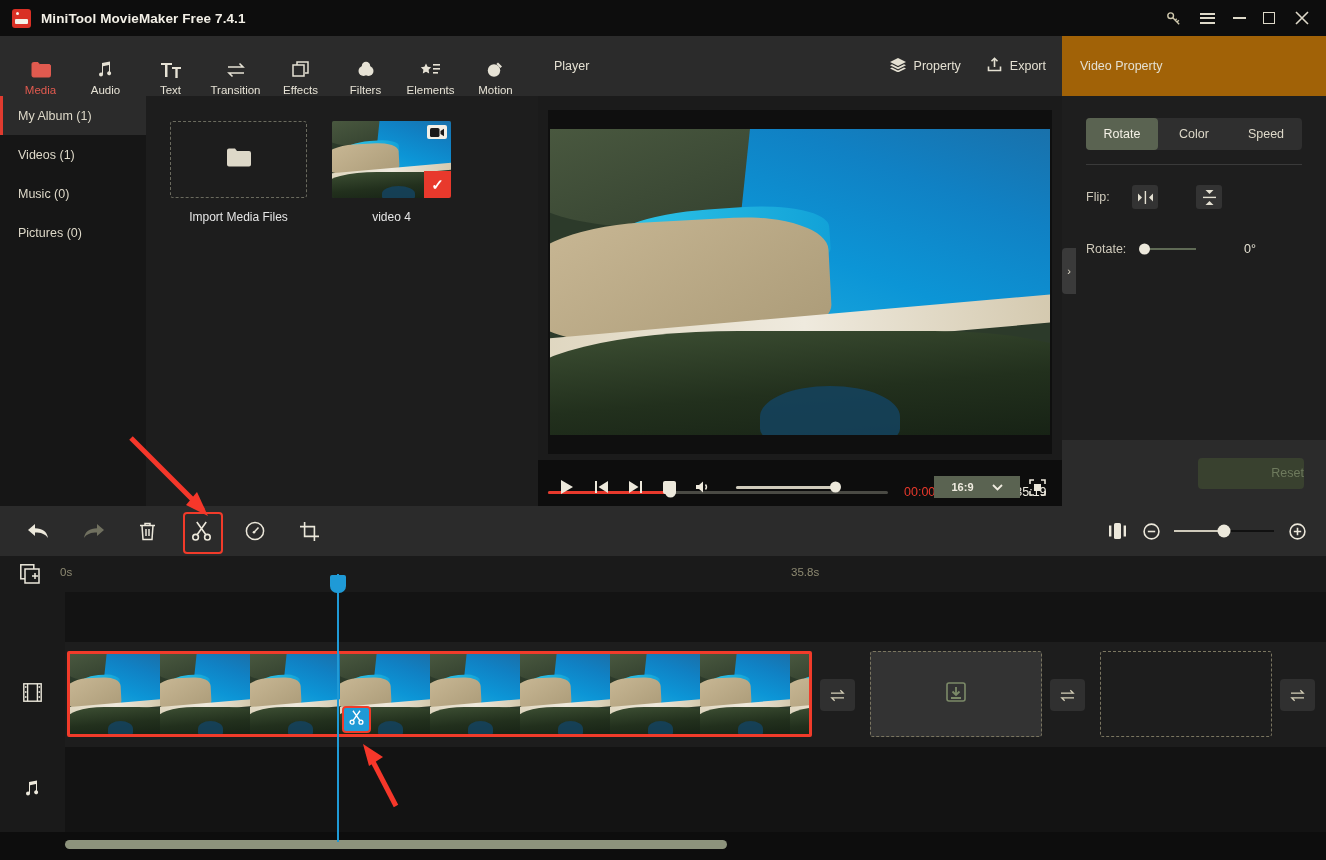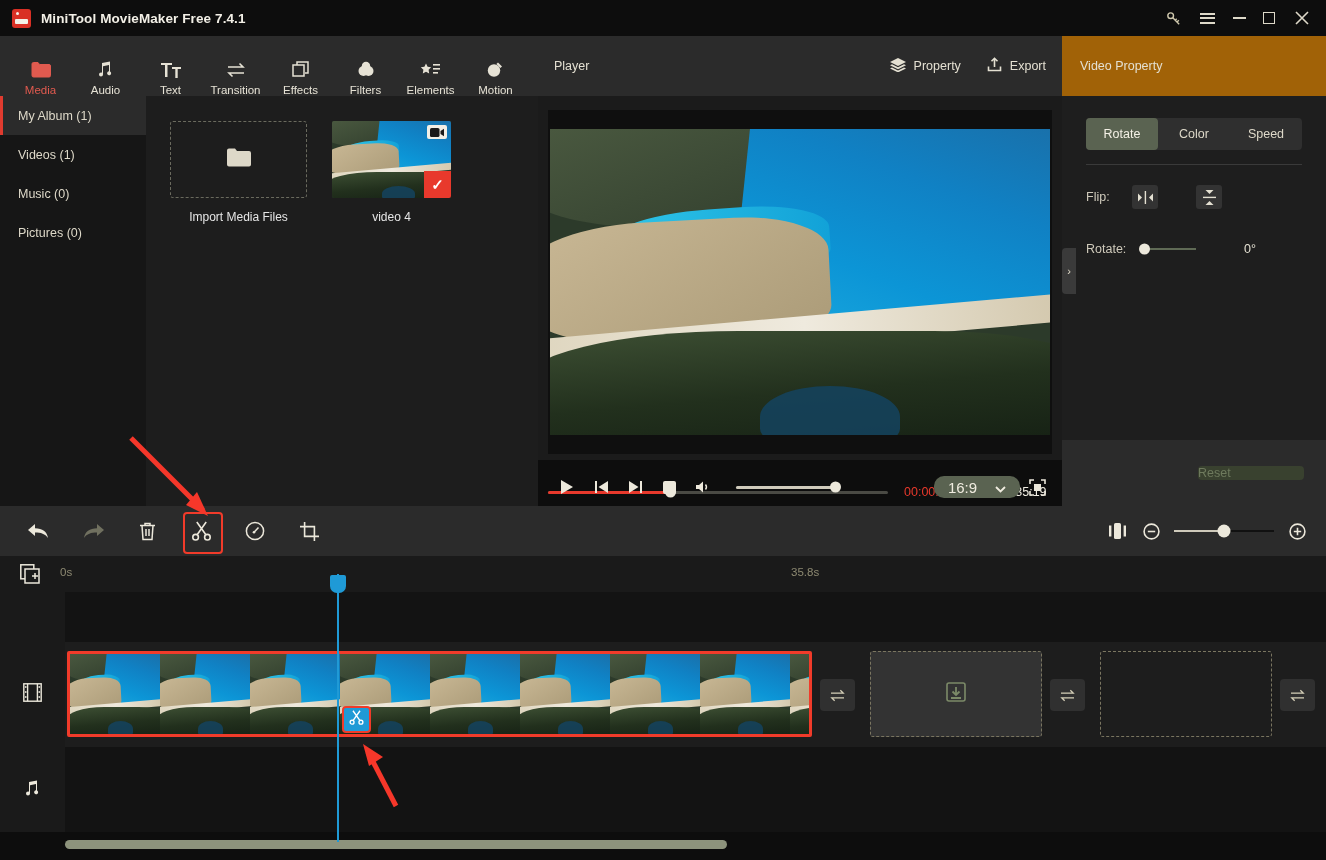--- a/index.html
+++ b/index.html
@@ -177,23 +177,23 @@
   .tc .cur { color:#e8392c; }
   .controls {
     position:absolute; left:538px; top:468px; width:524px; height:38px;
     display:flex; align-items:center; padding-left:12px; gap:0;
   }
   .cbtn { width:34px; height:34px; display:flex; align-items:center; justify-content:center; color:#ece8db; }
   .vol-track { width:100px; height:3px; background:#4a4a44; border-radius:2px; margin-left:16px; position:relative; }
   .vol-fill { position:absolute; left:0; top:0; height:3px; width:100%; background:#cfcabb; border-radius:2px; }
   .vol-knob { position:absolute; right:-5px; top:50%; transform:translateY(-50%); width:11px; height:11px; background:#ece8db; border-radius:50%; }
   .ratio {
-    margin-left:auto; width:86px; height:22px; background:#5a6351; border-radius:10px;
+    margin-left:auto; width:86px; height:22px; background:#5a6351; border-radius:0;
     display:flex; align-items:center; justify-content:center; gap:18px;
-    font-size:15px; color:#f0ece0;
+    font-size:11px; color:#f0ece0;font-weight:bold;
   }
   .fs-btn { width:34px; height:34px; display:flex; align-items:center; justify-content:center; margin-right:8px; }
 
   
   .collapse-tab {
     position:absolute; left:1062px; top:248px; width:14px; height:46px;
     background:#3a3a3a; border-radius:4px 0 0 4px;
     display:flex; align-items:center; justify-content:center;
     color:#e0dbc9; font-size:11px; z-index:5;
   }
@@ -217,22 +217,22 @@
     display:flex; align-items:center; justify-content:center; margin-right:38px;
   }
   .rot-track { width:52px; height:2px; background:#5f6a55; position:relative; margin-left:12px; }
   .rot-knob { position:absolute; left:-5px; top:50%; transform:translateY(-50%); width:11px; height:11px; background:#ece8db; border-radius:50%; }
   .rot-val { margin-left:48px; font-size:12.5px; color:#e4e0d2; }
   .props-foot {
     position:absolute; left:0; bottom:0; width:264px; height:66px; background:#2b2b2b;
     display:flex; align-items:center; justify-content:flex-end; padding-right:22px;
   }
   .reset-btn {
-    width:106px; height:14px; border-radius:4px; background:#39412f;
-    display:flex; align-items:center; justify-content:flex-start;
+    width:106px; height:31px; border-radius:4px; background:#39412f;
+    display:flex; align-items:center; justify-content:flex-end;
     font-size:12.5px; color:#6e7a5d;
   }
 
   
   .tl-toolbar {
     position:absolute; left:0; top:506px; width:1326px; height:50px;
     background:#2b2b2b; display:flex; align-items:center;
   }
   .tlb { width:54px; height:50px; display:flex; align-items:center; justify-content:center; color:#ece8db; }
   .tlb.dim { color:#70705f; }

